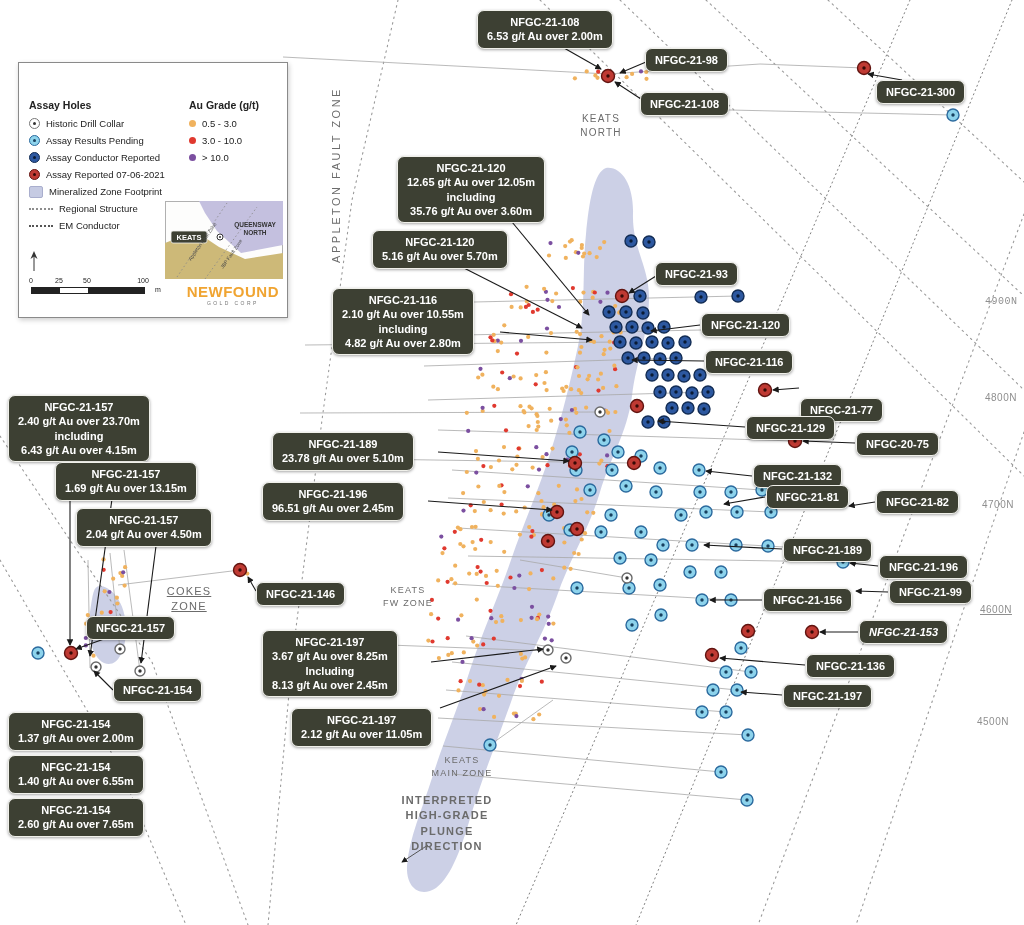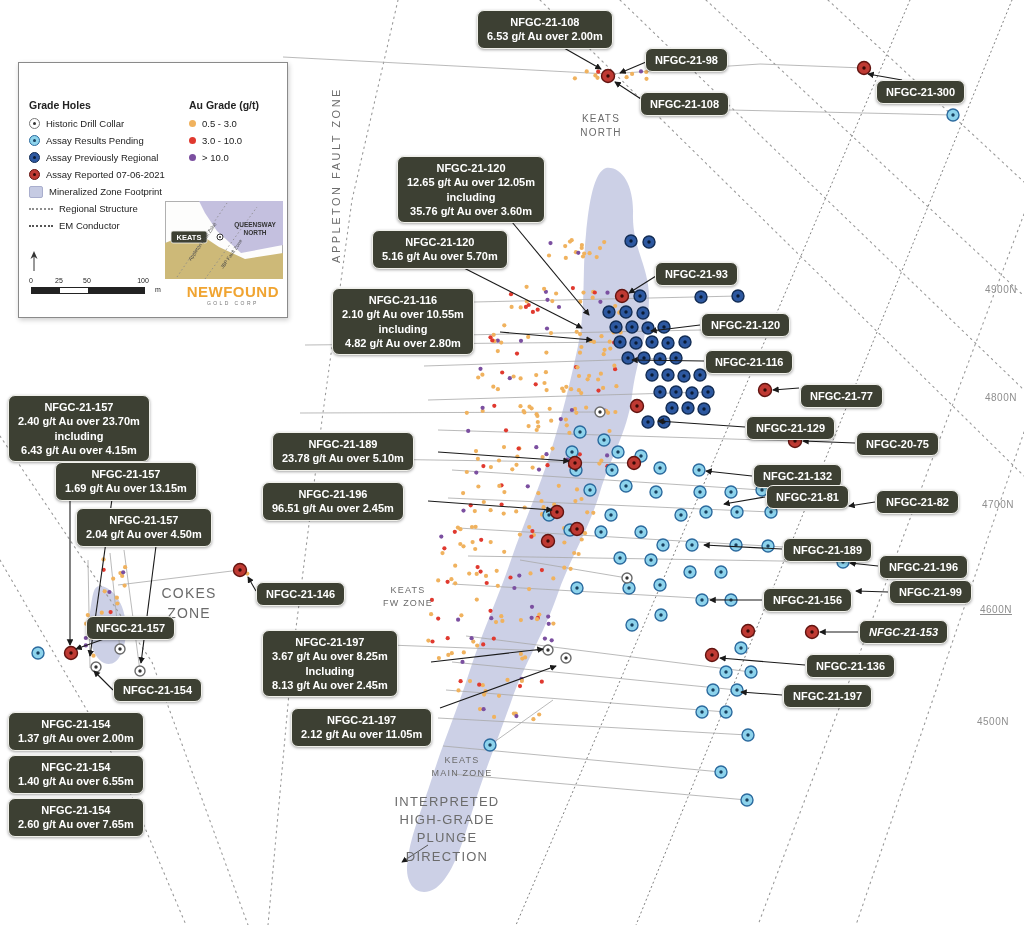--- a/index.html
+++ b/index.html
@@ -919,40 +919,40 @@
         <polyline points="805,665 720,658" fill="none" stroke="#1a1a1a" stroke-width="1.1" marker-end="url(#arw)"></polyline>
         <polyline points="113,690 94,671" fill="none" stroke="#1a1a1a" stroke-width="1.1" marker-end="url(#arw)"></polyline>
         <polyline points="782,695 741,692" fill="none" stroke="#1a1a1a" stroke-width="1.1" marker-end="url(#arw)"></polyline>
         <polyline points="431,662 543,649" fill="none" stroke="#1a1a1a" stroke-width="1.1" marker-end="url(#arw)"></polyline>
         <polyline points="440,708 556,666" fill="none" stroke="#1a1a1a" stroke-width="1.1" marker-end="url(#arw)"></polyline>
         <polyline points="428,845 402,862" fill="none" stroke="#555" stroke-width="1" marker-end="url(#arw)"></polyline>
       </g>
     </svg>
 
   <div id="legend">
-    <div class="lg-head" style="left:10px;top:36px;">Grade Holes</div>
+    <div class="lg-head" style="left:10px;top:36px;">Assay Holes</div>
     <div class="lg-head" style="left:170px;top:36px;">Au Grade (g/t)</div>
     <div id="drill-items" class="lg-col" style="left:10px;top:52px;">
         <div class="lg-item">
           <span class="sym sym-c sym-historic">
             <i></i>
           </span>
           <span>Historic Drill Collar</span>
         </div>
         <div class="lg-item">
           <span class="sym sym-c sym-pending">
             <i></i>
           </span>
           <span>Assay Results Pending</span>
         </div>
         <div class="lg-item">
           <span class="sym sym-c sym-reported">
             <i></i>
           </span>
-          <span>Assay Previously Regional</span>
+          <span>Assay Conductor Reported</span>
         </div>
         <div class="lg-item">
           <span class="sym sym-c sym-new">
             <i></i>
           </span>
           <span>Assay Reported 07-06-2021</span>
         </div>
         <div class="lg-item">
           <span class="sym sym-footprint"></span>
           <span>Mineralized Zone Footprint</span>
@@ -1031,21 +1031,21 @@
 35.76 g/t Au over 3.60m</div>
     <div class="callout" style="left: 372px; top: 230px;">NFGC-21-120
 5.16 g/t Au over 5.70m</div>
     <div class="callout" style="left: 655px; top: 262px;">NFGC-21-93</div>
     <div class="callout" style="left: 332px; top: 288px;">NFGC-21-116
 2.10 g/t Au over 10.55m
 including
 4.82 g/t Au over 2.80m</div>
     <div class="callout" style="left: 701px; top: 313px;">NFGC-21-120</div>
     <div class="callout" style="left: 705px; top: 350px;">NFGC-21-116</div>
-    <div class="callout" style="left: 800px; top: 384px; text-align: right;">NFGC-21-77</div>
+    <div class="callout" style="left: 800px; top: 398px; text-align: right;">NFGC-21-77</div>
     <div class="callout" style="left: 746px; top: 416px;">NFGC-21-129</div>
     <div class="callout" style="left: 856px; top: 432px;">NFGC-20-75</div>
     <div class="callout" style="left: 8px; top: 395px;">NFGC-21-157
 2.40 g/t Au over 23.70m
 including
 6.43 g/t Au over 4.15m</div>
     <div class="callout" style="left: 55px; top: 462px;">NFGC-21-157
 1.69 g/t Au over 13.15m</div>
     <div class="callout" style="left: 272px; top: 432px;">NFGC-21-189
 23.78 g/t Au over 5.10m</div>
@@ -1073,29 +1073,29 @@
     <div class="callout" style="left: 291px; top: 708px;">NFGC-21-197
 2.12 g/t Au over 11.05m</div>
     <div class="callout" style="left: 8px; top: 712px;">NFGC-21-154
 1.37 g/t Au over 2.00m</div>
     <div class="callout" style="left: 8px; top: 755px;">NFGC-21-154
 1.40 g/t Au over 6.55m</div>
     <div class="callout" style="left: 8px; top: 798px;">NFGC-21-154
 2.60 g/t Au over 7.65m</div>
     <div class="zlabel" style="left: 601px; top: 112px; font-size: 10px;">KEATS
 NORTH</div>
-    <div class="zlabel" style="left: 189px; top: 584px; font-size: 14px;">COKES
+    <div class="zlabel" style="left: 189px; top: 584px; font-size: 11px; text-decoration: underline;">COKES
 ZONE</div>
     <div class="zlabel" style="left: 408px; top: 584px; font-size: 9px;">KEATS
 FW ZONE</div>
     <div class="zlabel" style="left: 462px; top: 754px; font-size: 9px;">KEATS
 MAIN ZONE</div>
-    <div class="zlabel" style="left: 447px; top: 793px; font-size: 13px;">INTERPRETED
+    <div class="zlabel" style="left: 447px; top: 793px; font-size: 11px; font-weight: bold;">INTERPRETED
 HIGH-GRADE
 PLUNGE
 DIRECTION</div>
     <div class="zlabel" style="left: 337px; top: 175px; font-size: 11px; transform: translate(-50%, -50%) rotate(-90deg); letter-spacing: 2.5px; white-space: nowrap;">APPLETON FAULT ZONE</div>
-    <div class="glabel" style="left: 985px; top: 284px;">4900N</div>
+    <div class="glabel" style="left: 985px; top: 296px; font-family: Liberation Mono, monospace;">4900N</div>
     <div class="glabel" style="left: 985px; top: 392px;">4800N</div>
     <div class="glabel" style="left: 982px; top: 499px;">4700N</div>
     <div class="glabel" style="left: 980px; top: 604px; text-decoration: underline;">4600N</div>
     <div class="glabel" style="left: 977px; top: 716px;">4500N</div>
   </div>
 
 </body></html>

